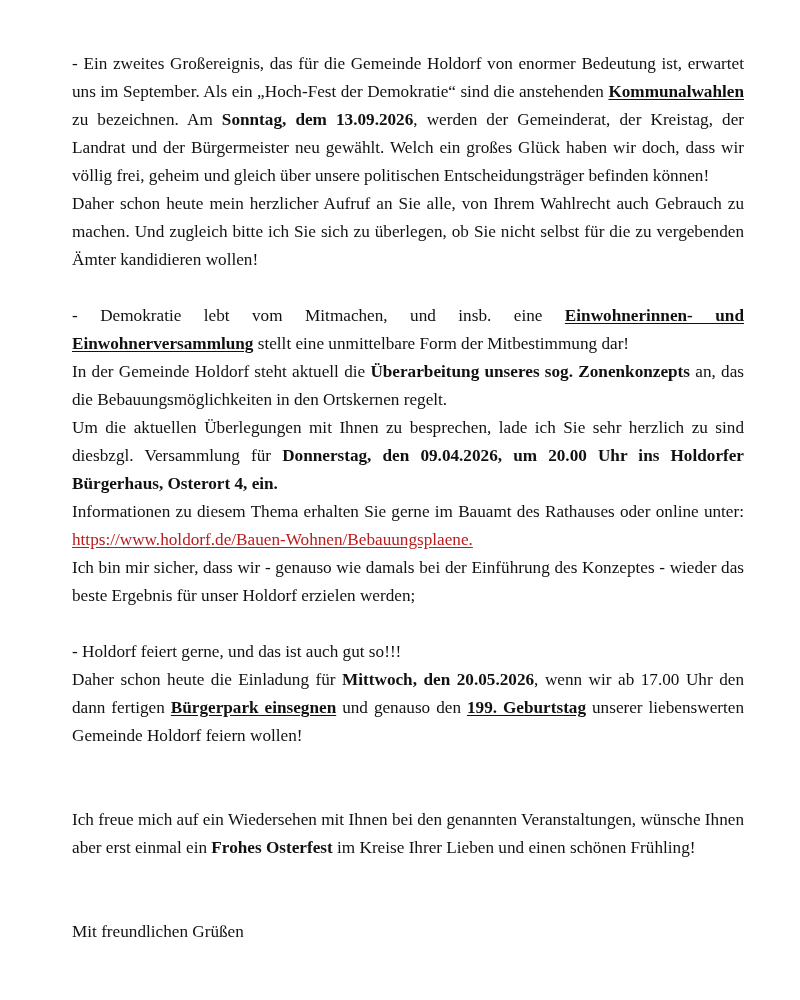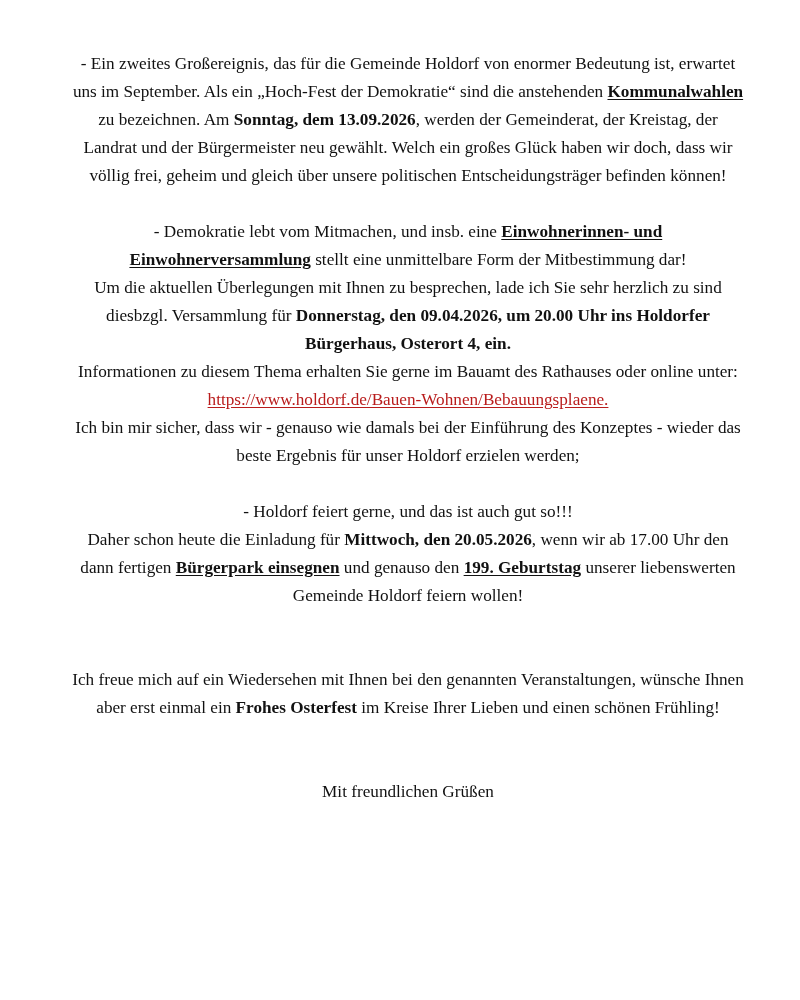--- a/index.html
+++ b/index.html
@@ -27,21 +27,20 @@
   .body-text {
     font-size: 17.2px;
     line-height: 28px;
     text-align: justify;
     text-justify: inter-word;
     hyphens: none;
   }
 
   p.para {
     margin: 0;
-    text-align: center;
   }
 
   
   .gap-para   { height: 28px; }
   .gap-closing{ height: 56px; }
   .gap-regards{ height: 56px; }
 
   .no-justify {
     text-align: left;
   }
@@ -61,25 +60,31 @@
   }
 </style>
 </head>
 <body>
 
 <div class="page">
 
   <p class="para body-text">
     <span>- Ein zweites Großereignis, das für die Gemeinde Holdorf von enormer Bedeutung ist, erwartet uns im September. Als ein „Hoch-Fest der Demokratie“ sind die anstehenden </span><b class="bu">Kommunalwahlen</b><span> zu bezeichnen. Am </span><b>Sonntag, dem 13.09.2026</b><span>, werden der Gemeinderat, der Kreistag, der Landrat und der Bürgermeister neu gewählt. Welch ein großes Glück haben wir doch, dass wir völlig frei, geheim und gleich über unsere politischen Entscheidungsträger befinden können!</span>
   </p>
+  <p class="para body-text">
+    <span>Daher schon heute mein herzlicher Aufruf an Sie alle, von Ihrem Wahlrecht auch Gebrauch zu machen. Und zugleich bitte ich Sie sich zu überlegen, ob Sie nicht selbst für die zu vergebenden Ämter kandidieren wollen!</span>
+  </p>
 
   <div class="gap-para"></div>
 
   <p class="para body-text">
     <span>- Demokratie lebt vom Mitmachen, und insb. eine </span><b class="bu">Einwohnerinnen- und Einwohnerversammlung</b><span> stellt eine unmittelbare Form der Mitbestimmung dar!</span>
+  </p>
+  <p class="para body-text">
+    <span>In der Gemeinde Holdorf steht aktuell die </span><b>Überarbeitung unseres sog. Zonenkonzepts</b><span> an, das die Bebauungsmöglichkeiten in den Ortskernen regelt.</span>
   </p>
   <p class="para body-text">
     <span>Um die aktuellen Überlegungen mit Ihnen zu besprechen, lade ich Sie sehr herzlich zu sind diesbzgl. Versammlung für </span><b>Donnerstag, den 09.04.2026, um 20.00 Uhr ins Holdorfer Bürgerhaus, Osterort 4, ein.</b>
   </p>
   <p class="para body-text">
     <span>Informationen zu diesem Thema erhalten Sie gerne im Bauamt des Rathauses oder online unter: </span><a class="link" href="#">https://www.holdorf.de/Bauen-Wohnen/Bebauungsplaene.</a>
   </p>
   <p class="para body-text">
     <span>Ich bin mir sicher, dass wir - genauso wie damals bei der Einführung des Konzeptes - wieder das beste Ergebnis für unser Holdorf erzielen werden;</span>
   </p>

